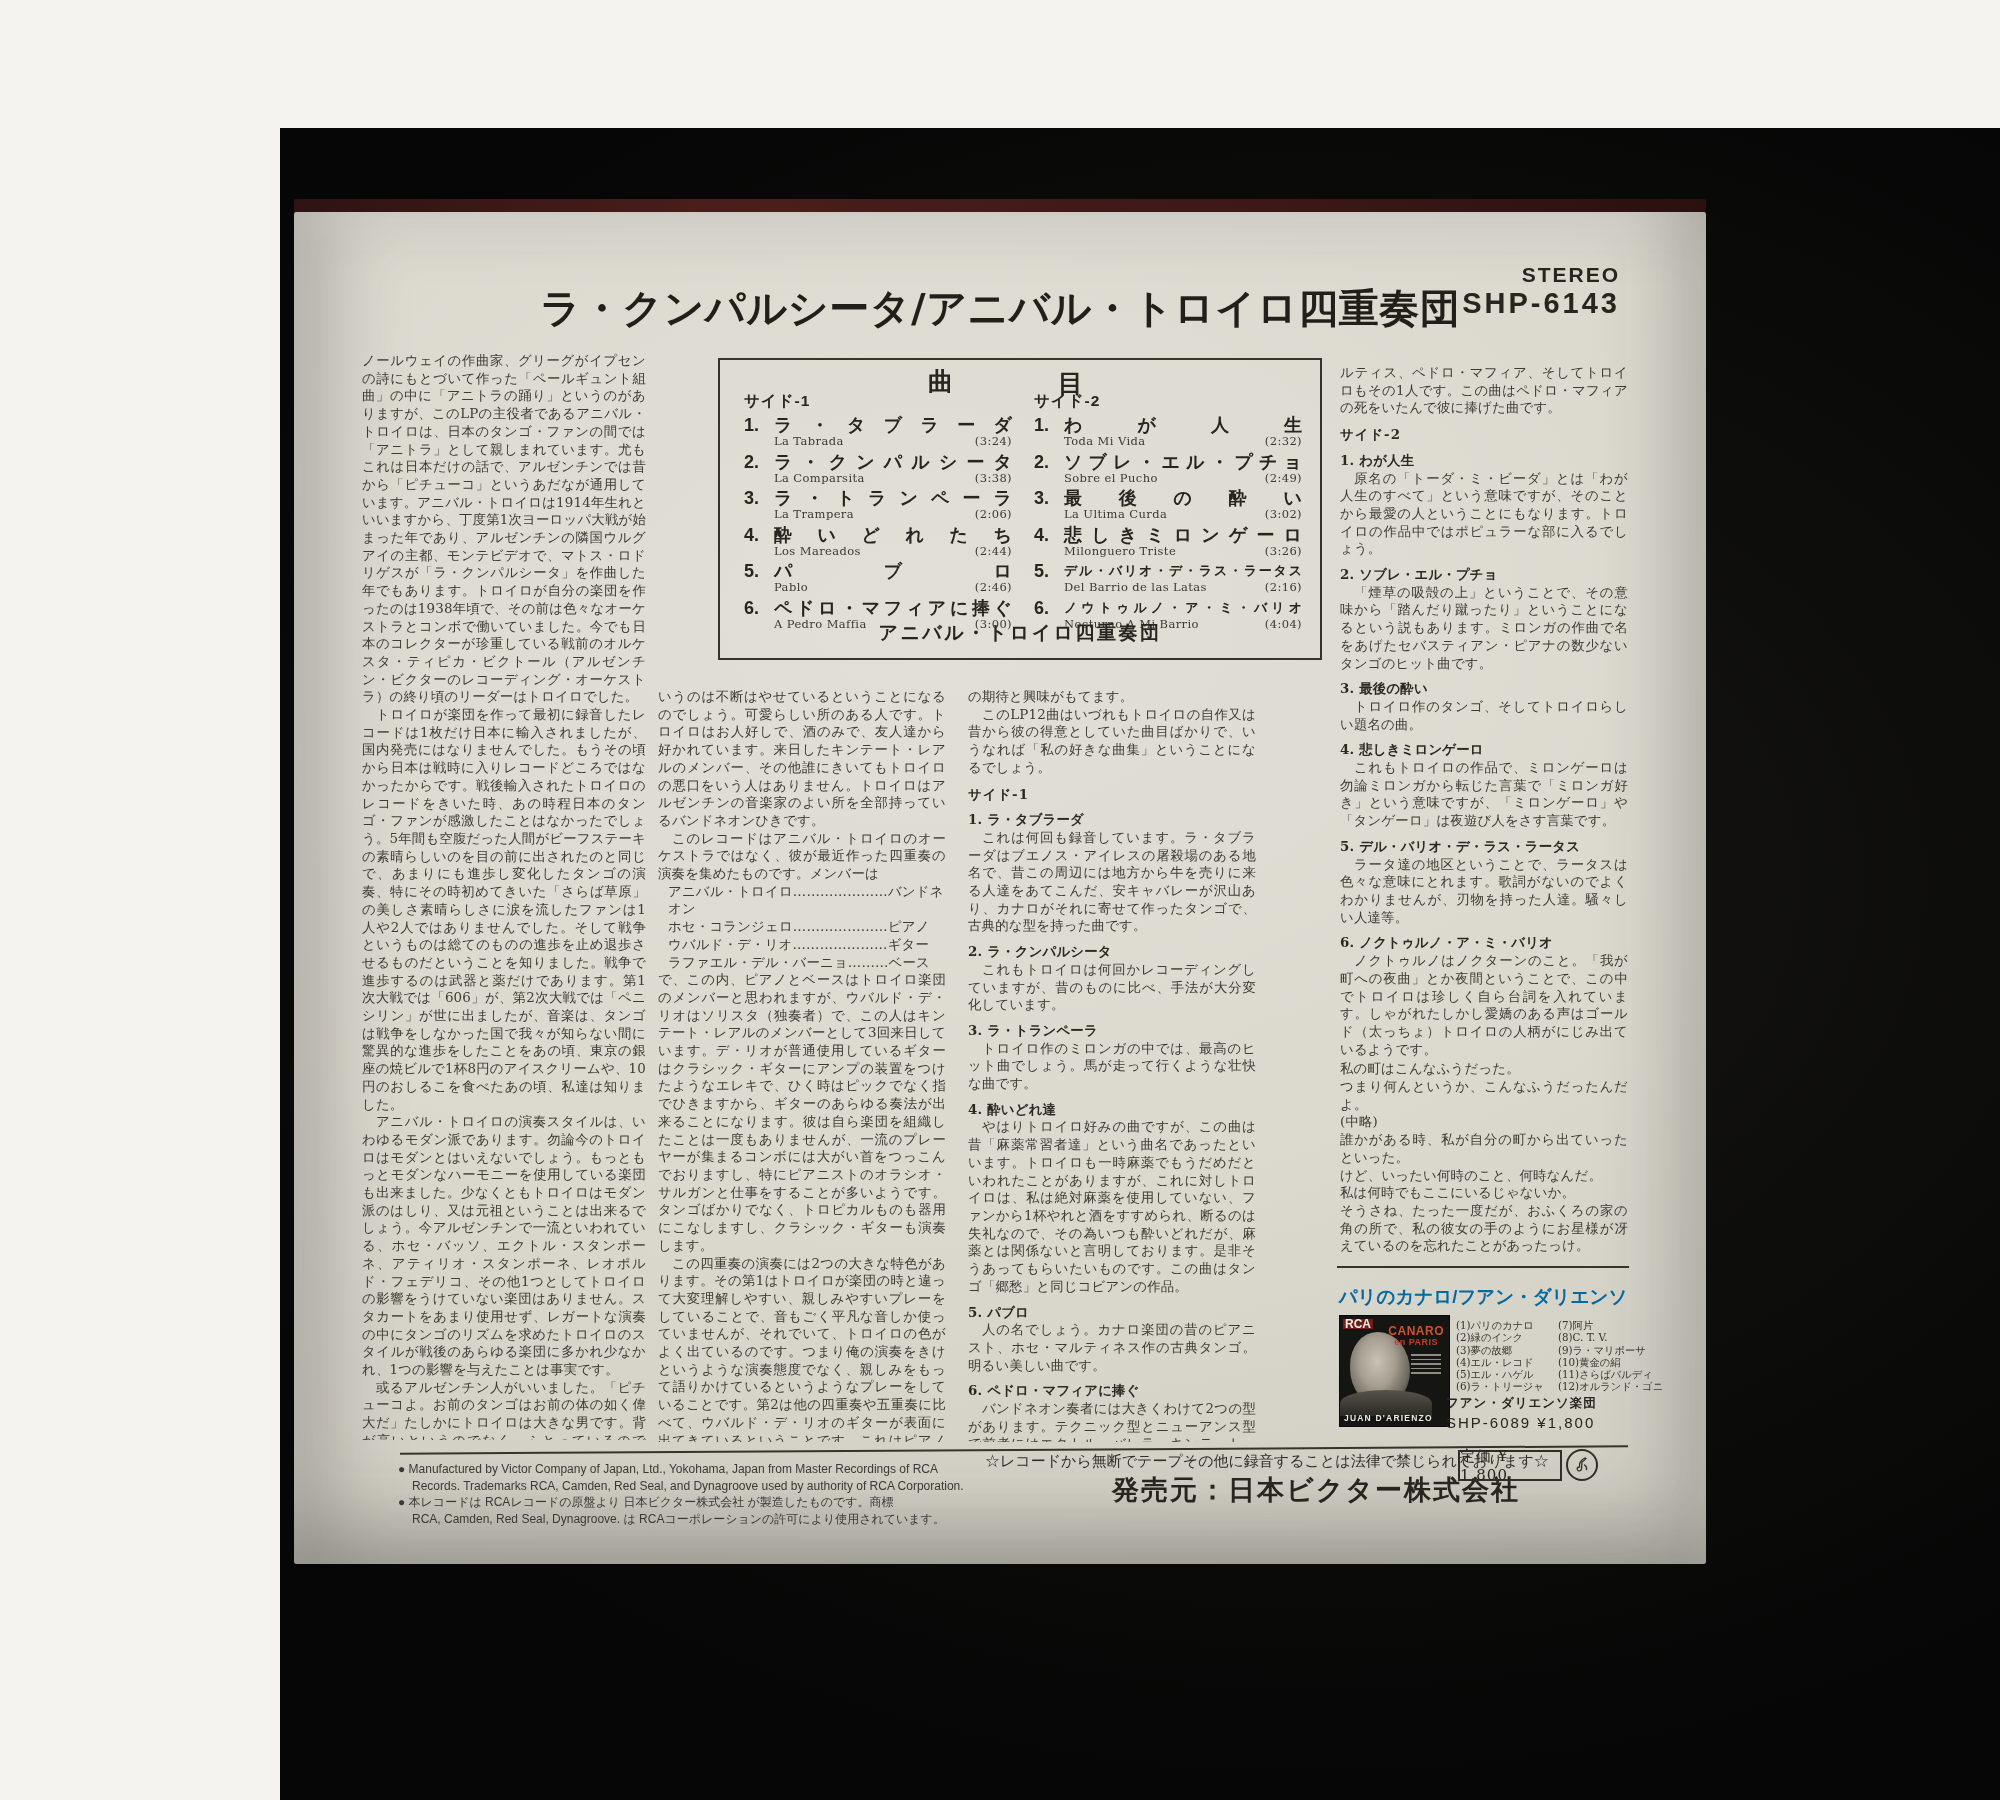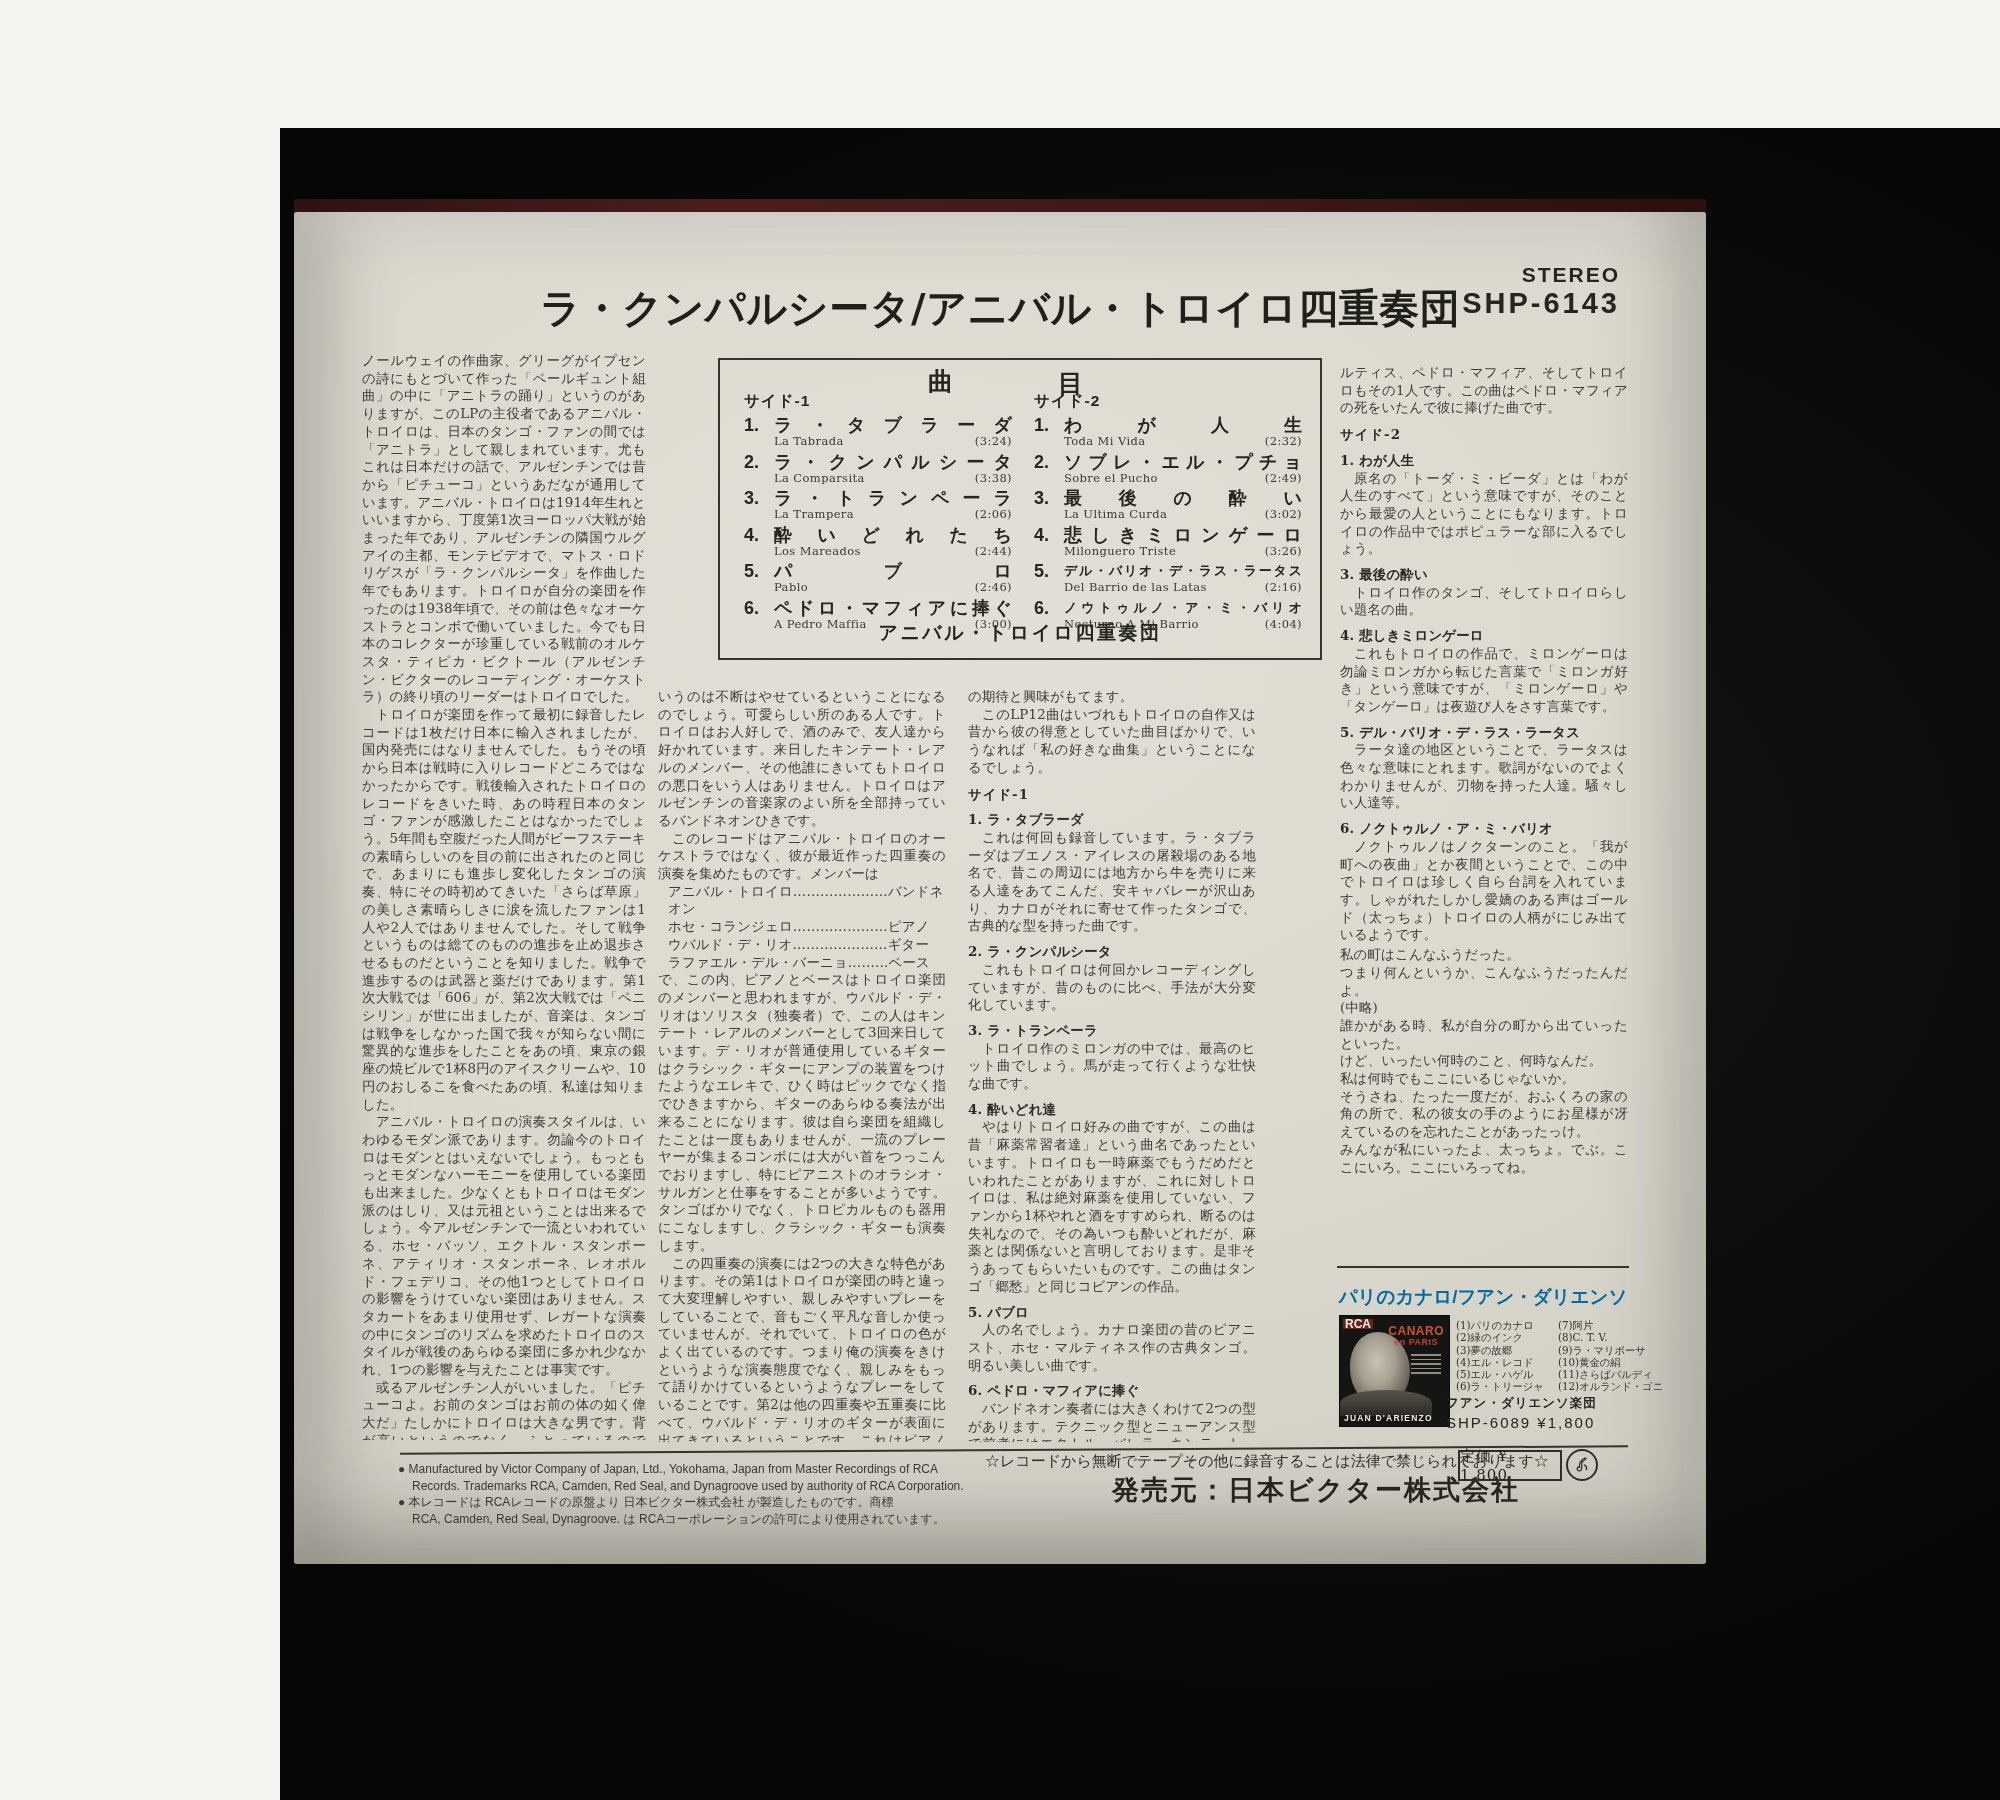--- a/index.html
+++ b/index.html
@@ -309,20 +309,24 @@
   </div>
 
   <div class="col" id="col-r">
     <p class="noind">ルティス、ペドロ・マフィア、そしてトロイロもその1人です。この曲はペドロ・マフィアの死をいたんで彼に捧げた曲です。</p>
     <div class="side-head">サイド-2</div>
     <div class="sec">
       <div class="h">1. わが人生</div>
       <div class="b">原名の「トーダ・ミ・ビーダ」とは「わが人生のすべて」という意味ですが、そのことから最愛の人ということにもなります。トロイロの作品中ではポピュラーな部に入るでしょう。</div>
     </div>
     <div class="sec">
+      <div class="h">2. ソブレ・エル・プチョ</div>
+      <div class="b">「煙草の吸殻の上」ということで、その意味から「踏んだり蹴ったり」ということになるという説もあります。ミロンガの作曲で名をあげたセバスティアン・ピアナの数少ないタンゴのヒット曲です。</div>
+    </div>
+    <div class="sec">
       <div class="h">3. 最後の酔い</div>
       <div class="b">トロイロ作のタンゴ、そしてトロイロらしい題名の曲。</div>
     </div>
     <div class="sec">
       <div class="h">4. 悲しきミロンゲーロ</div>
       <div class="b">これもトロイロの作品で、ミロンゲーロは勿論ミロンガから転じた言葉で「ミロンガ好き」という意味ですが、「ミロンゲーロ」や「タンゲーロ」は夜遊び人をさす言葉です。</div>
     </div>
     <div class="sec">
       <div class="h">5. デル・バリオ・デ・ラス・ラータス</div>
       <div class="b">ラータ達の地区ということで、ラータスは色々な意味にとれます。歌詞がないのでよくわかりませんが、刃物を持った人達。騒々しい人達等。</div>

